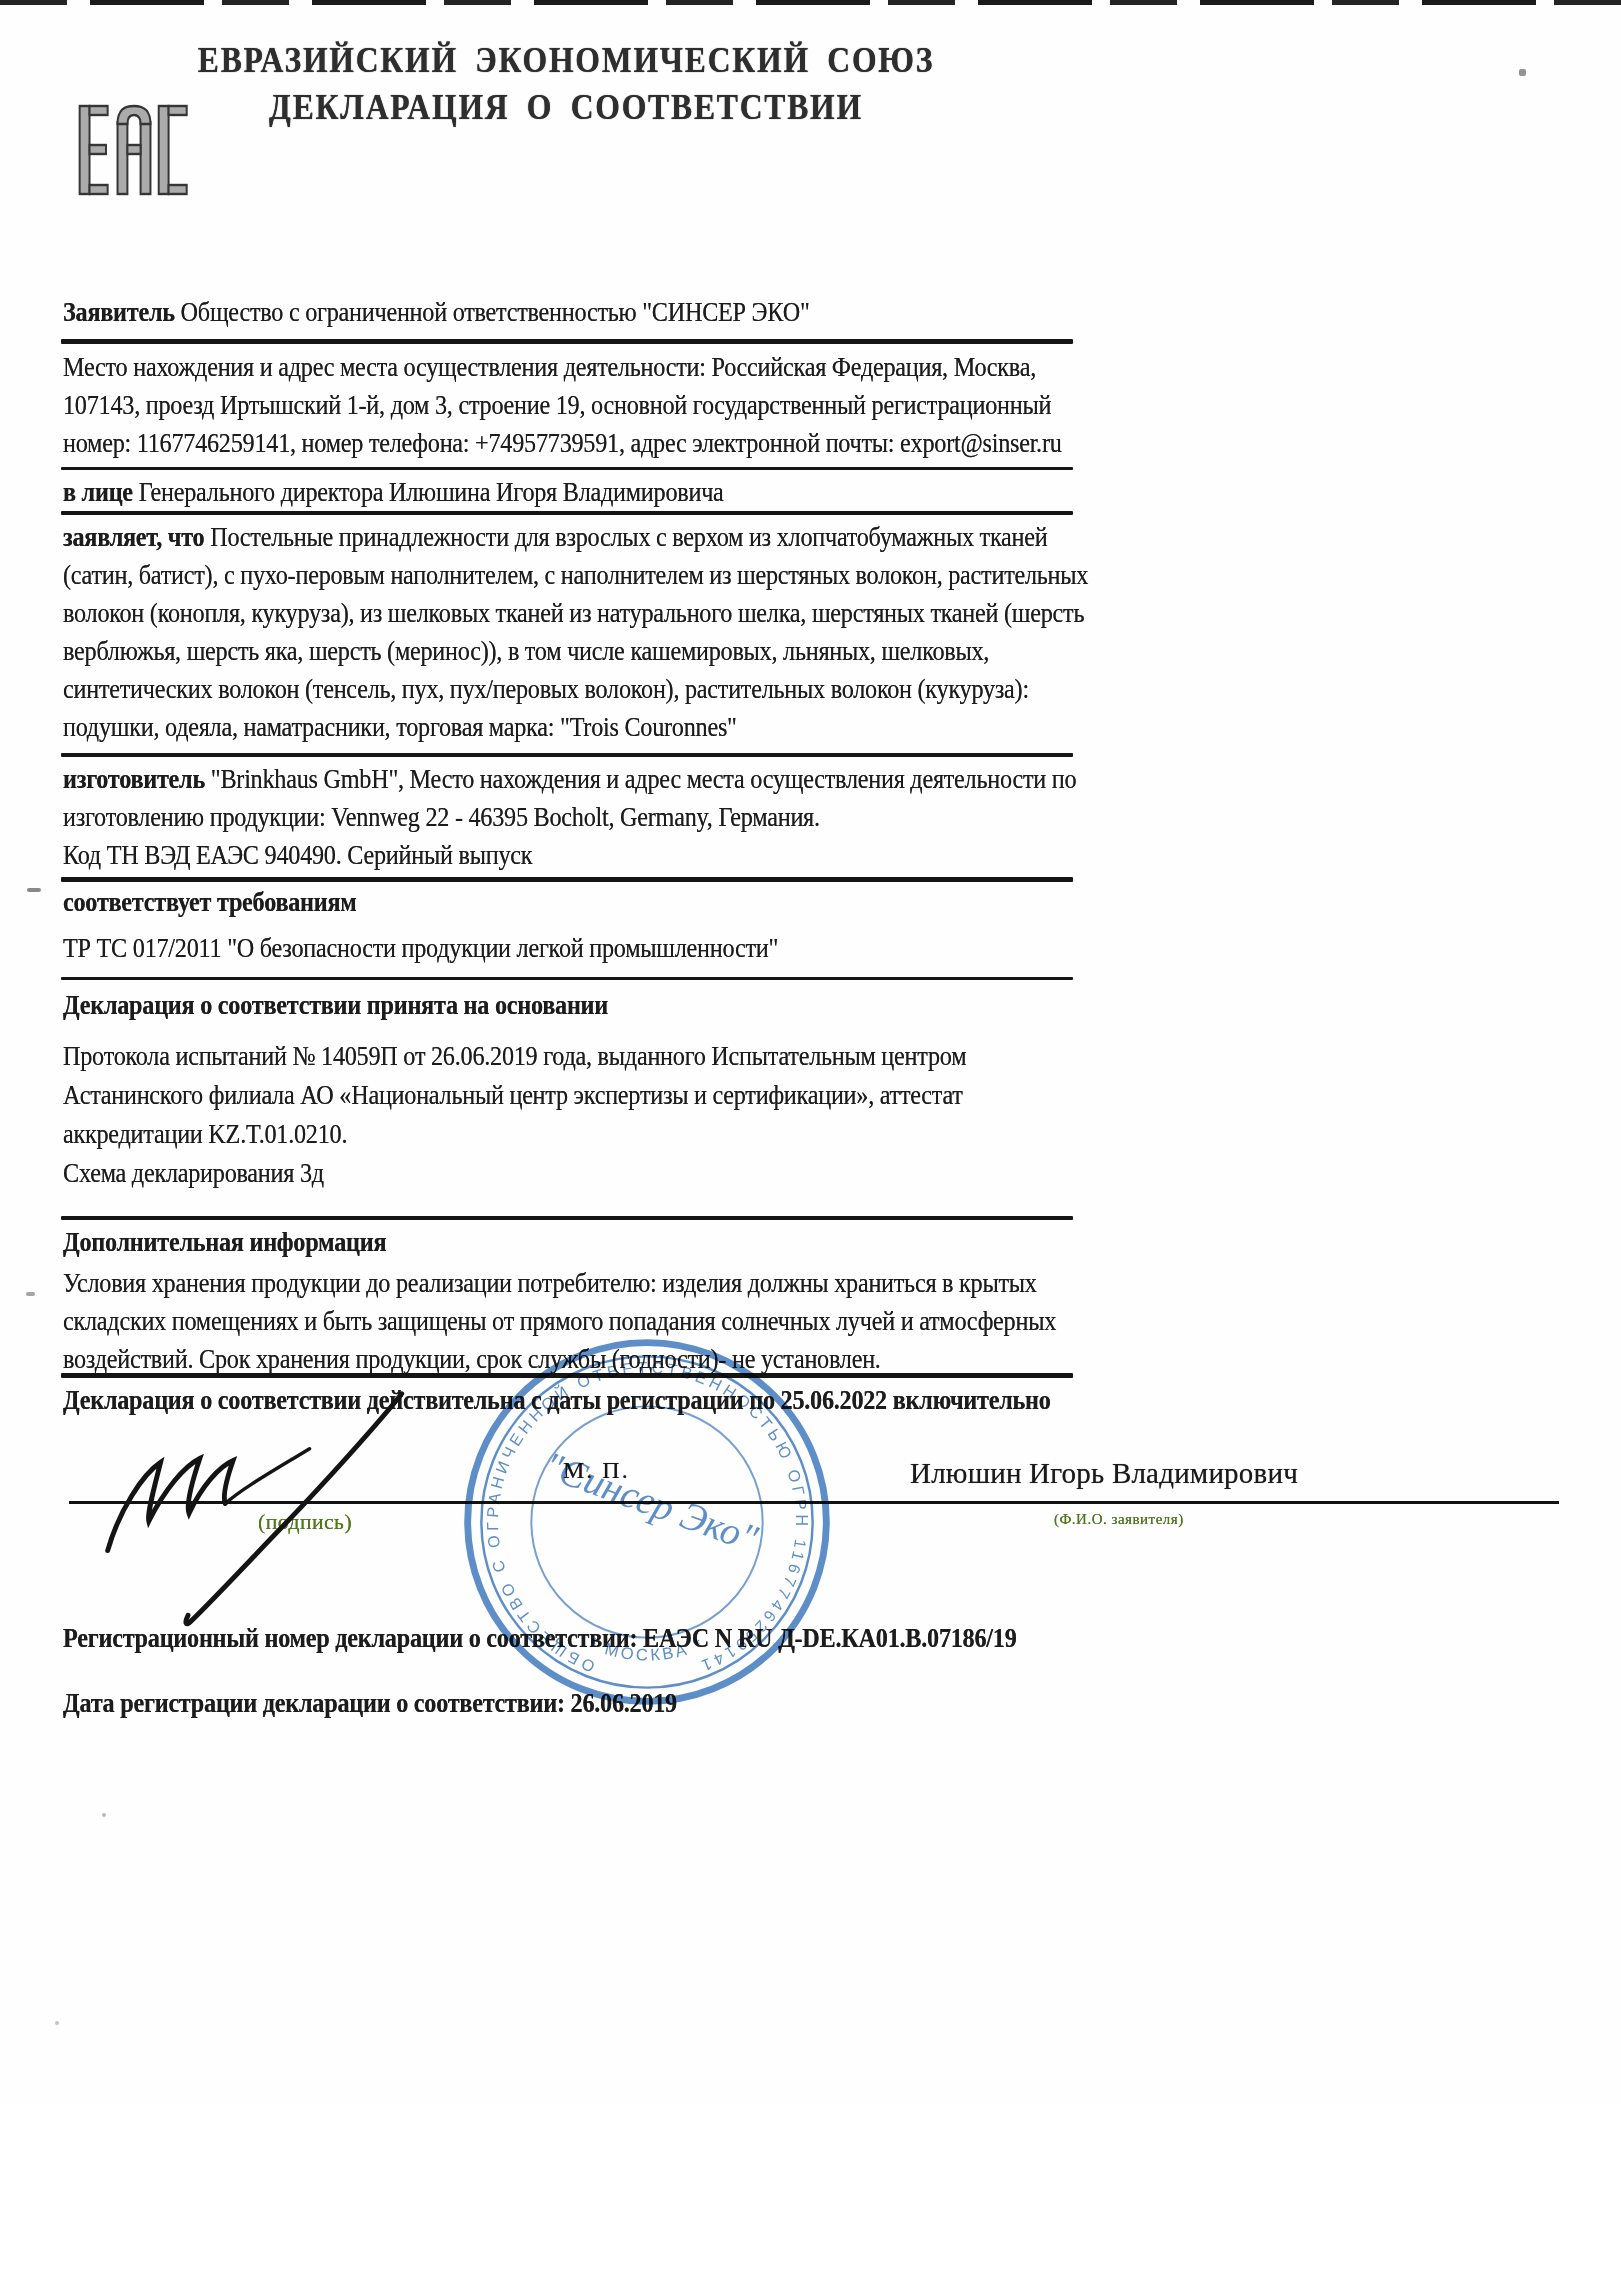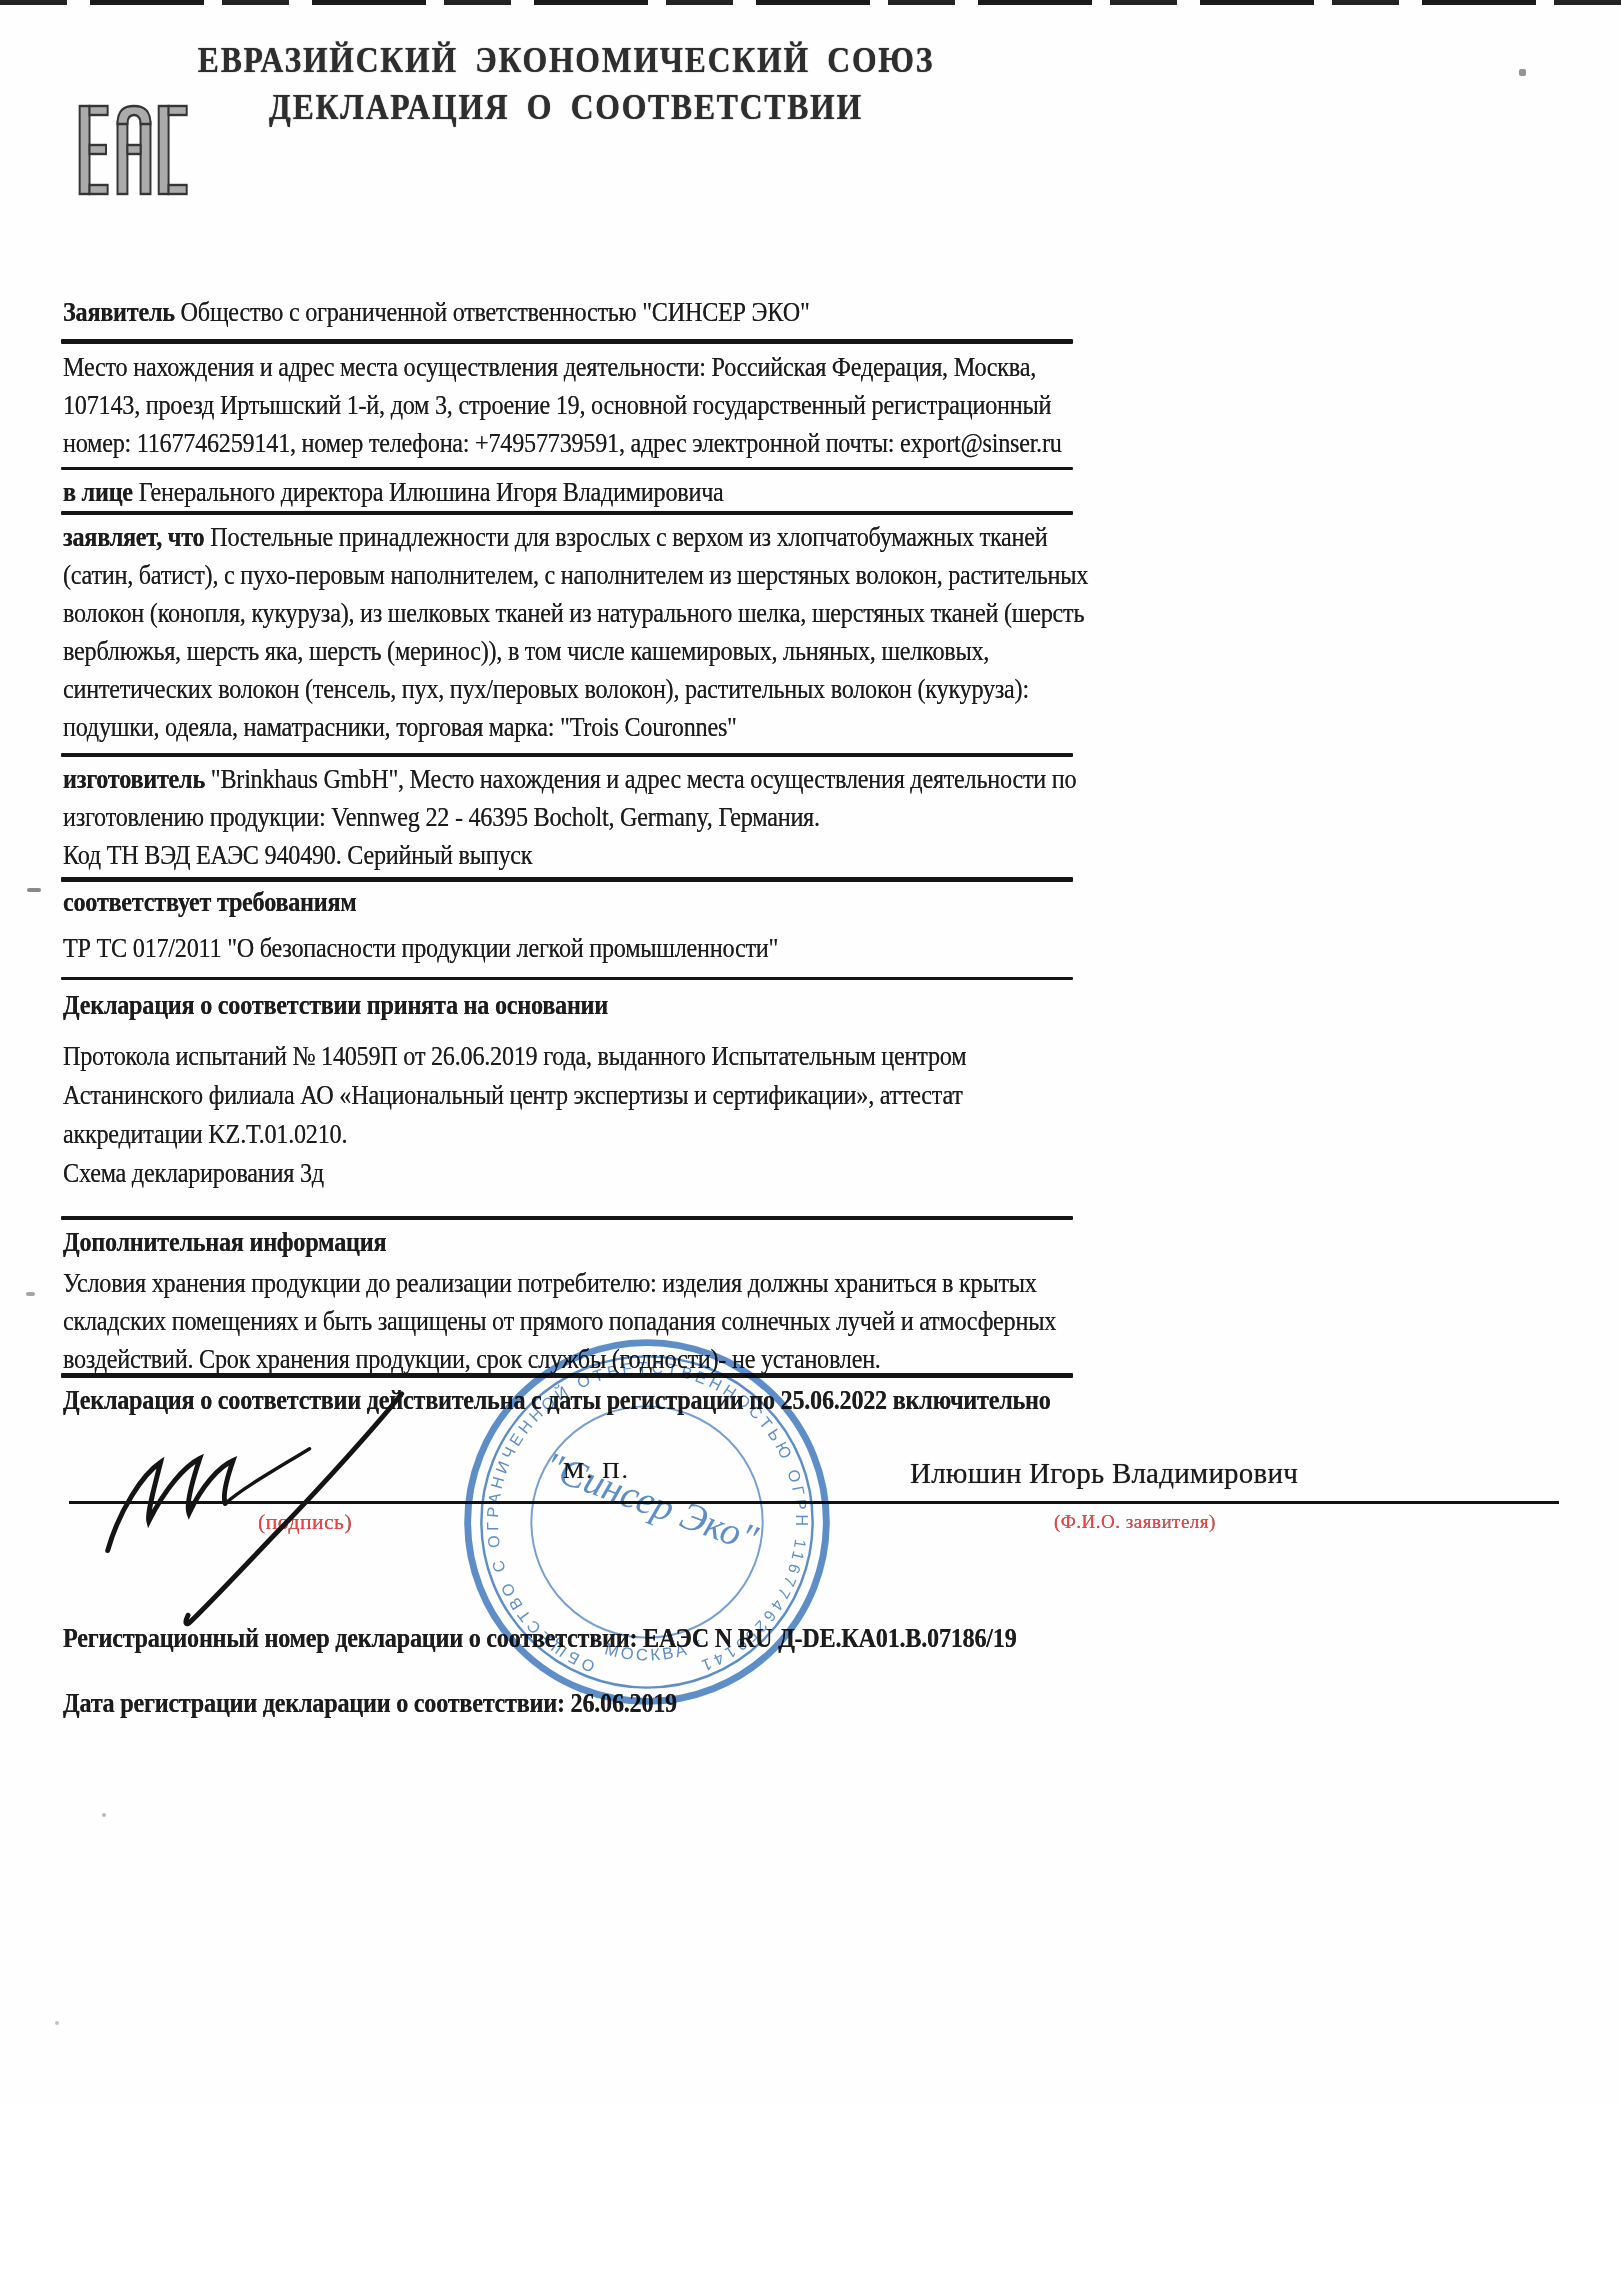--- a/index.html
+++ b/index.html
@@ -15,21 +15,21 @@
   .title{position:absolute;left:61px;width:1010px;text-align:center;font-weight:bold;color:#2e2e2e;
          font-size:36px;letter-spacing:2px;word-spacing:8.8px;white-space:nowrap;
          transform:scaleX(.88);transform-origin:50% 50%;text-shadow:0 0 1px rgba(0,0,0,.85);}
   
   .para{position:absolute;left:63px;width:1147px;font-size:27.4px;line-height:38px;letter-spacing:-0.3px;
         white-space:nowrap;transform:scaleX(.885);transform-origin:0 0;
         text-shadow:0 0 0.7px rgba(25,25,25,.75);}
   .para .line{white-space:nowrap;}
   .b{font-weight:bold;}
   .rule{position:absolute;left:61px;width:1012px;background:#151515;border-radius:1px;}
-  .cap{position:absolute;font-size:21.6px;letter-spacing:0.5px;color:#ef4444;text-shadow:0 0 0.6px rgba(25,25,25,.7);}
+  .cap{position:absolute;font-size:21.6px;letter-spacing:0.5px;color:#4d7c0f;text-shadow:0 0 0.6px rgba(25,25,25,.7);}
   .sigline{position:absolute;left:69px;top:1501px;width:1490px;height:2.9px;background:#121212;}
   .mp{position:absolute;left:563px;top:1457px;font-size:24px;letter-spacing:2px;color:#161616;z-index:2;
       text-shadow:0 0 0.7px rgba(25,25,25,.8);}
   .fio-name{position:absolute;left:910px;top:1457px;font-size:29px;letter-spacing:0.2px;color:#1a1a1a;
       text-shadow:0 0 0.7px rgba(25,25,25,.75);text-align:center;}
   .stamp{position:absolute;left:451px;top:1326px;width:392px;height:392px;opacity:.82;mix-blend-mode:multiply;z-index:3;}
   .signature{position:absolute;left:86px;top:1384px;width:353px;height:245px;z-index:2;}
   .eac{position:absolute;left:78px;top:104px;width:112px;height:92px;}
 </style>
 </head>
@@ -146,21 +146,21 @@
       <textPath href="#ringPath" startOffset="0">ОБЩЕСТВО С ОГРАНИЧЕННОЙ ОТВЕТСТВЕННОСТЬЮ  ОГРН 1167746259141</textPath>
     </text>
     <text font-family="Liberation Sans, sans-serif" font-size="17" letter-spacing="3" text-anchor="middle" fill="#3a76bd">
       <textPath href="#bottomPath" startOffset="50%">* МОСКВА *</textPath>
     </text>
     <text x="200" y="192" font-size="40" font-style="italic" text-anchor="middle" transform="rotate(20 200 190)" font-family="Liberation Serif, serif" fill="#3a76bd">"Синсер Эко"</text>
   </svg>
 
   <div class="cap" style="left:258px;top:1510px">(подпись)</div>
   <div class="fio-name">Илюшин Игорь Владимирович</div>
-  <div class="cap" style="left:1054px;top:1511px;font-size:19px">(Ф.И.О. заявителя)</div>
+  <div class="cap" style="left:1054px;top:1511px;font-size:15px">(Ф.И.О. заявителя)</div>
 
   <div class="para b" style="top:1619px">Регистрационный номер декларации о соответствии: ЕАЭС N RU Д-DE.КА01.В.07186/19</div>
   <div class="para b" style="top:1684px">Дата регистрации декларации о соответствии: 26.06.2019</div>
 
   <div class="speck" style="left:1519px;top:69px;width:6.9px;height:6.9px;opacity:.55"></div>
   <div class="speck" style="left:27.4px;top:888px;width:13.7px;height:3.9px;opacity:.6"></div>
   <div class="speck" style="left:25.5px;top:1292px;width:9.8px;height:3.9px;opacity:.45"></div>
   <div class="speck" style="left:102px;top:1813px;width:3.9px;height:3.9px;opacity:.35"></div>
   <div class="speck" style="left:55px;top:2021px;width:3.9px;height:3.9px;opacity:.3"></div>
 

